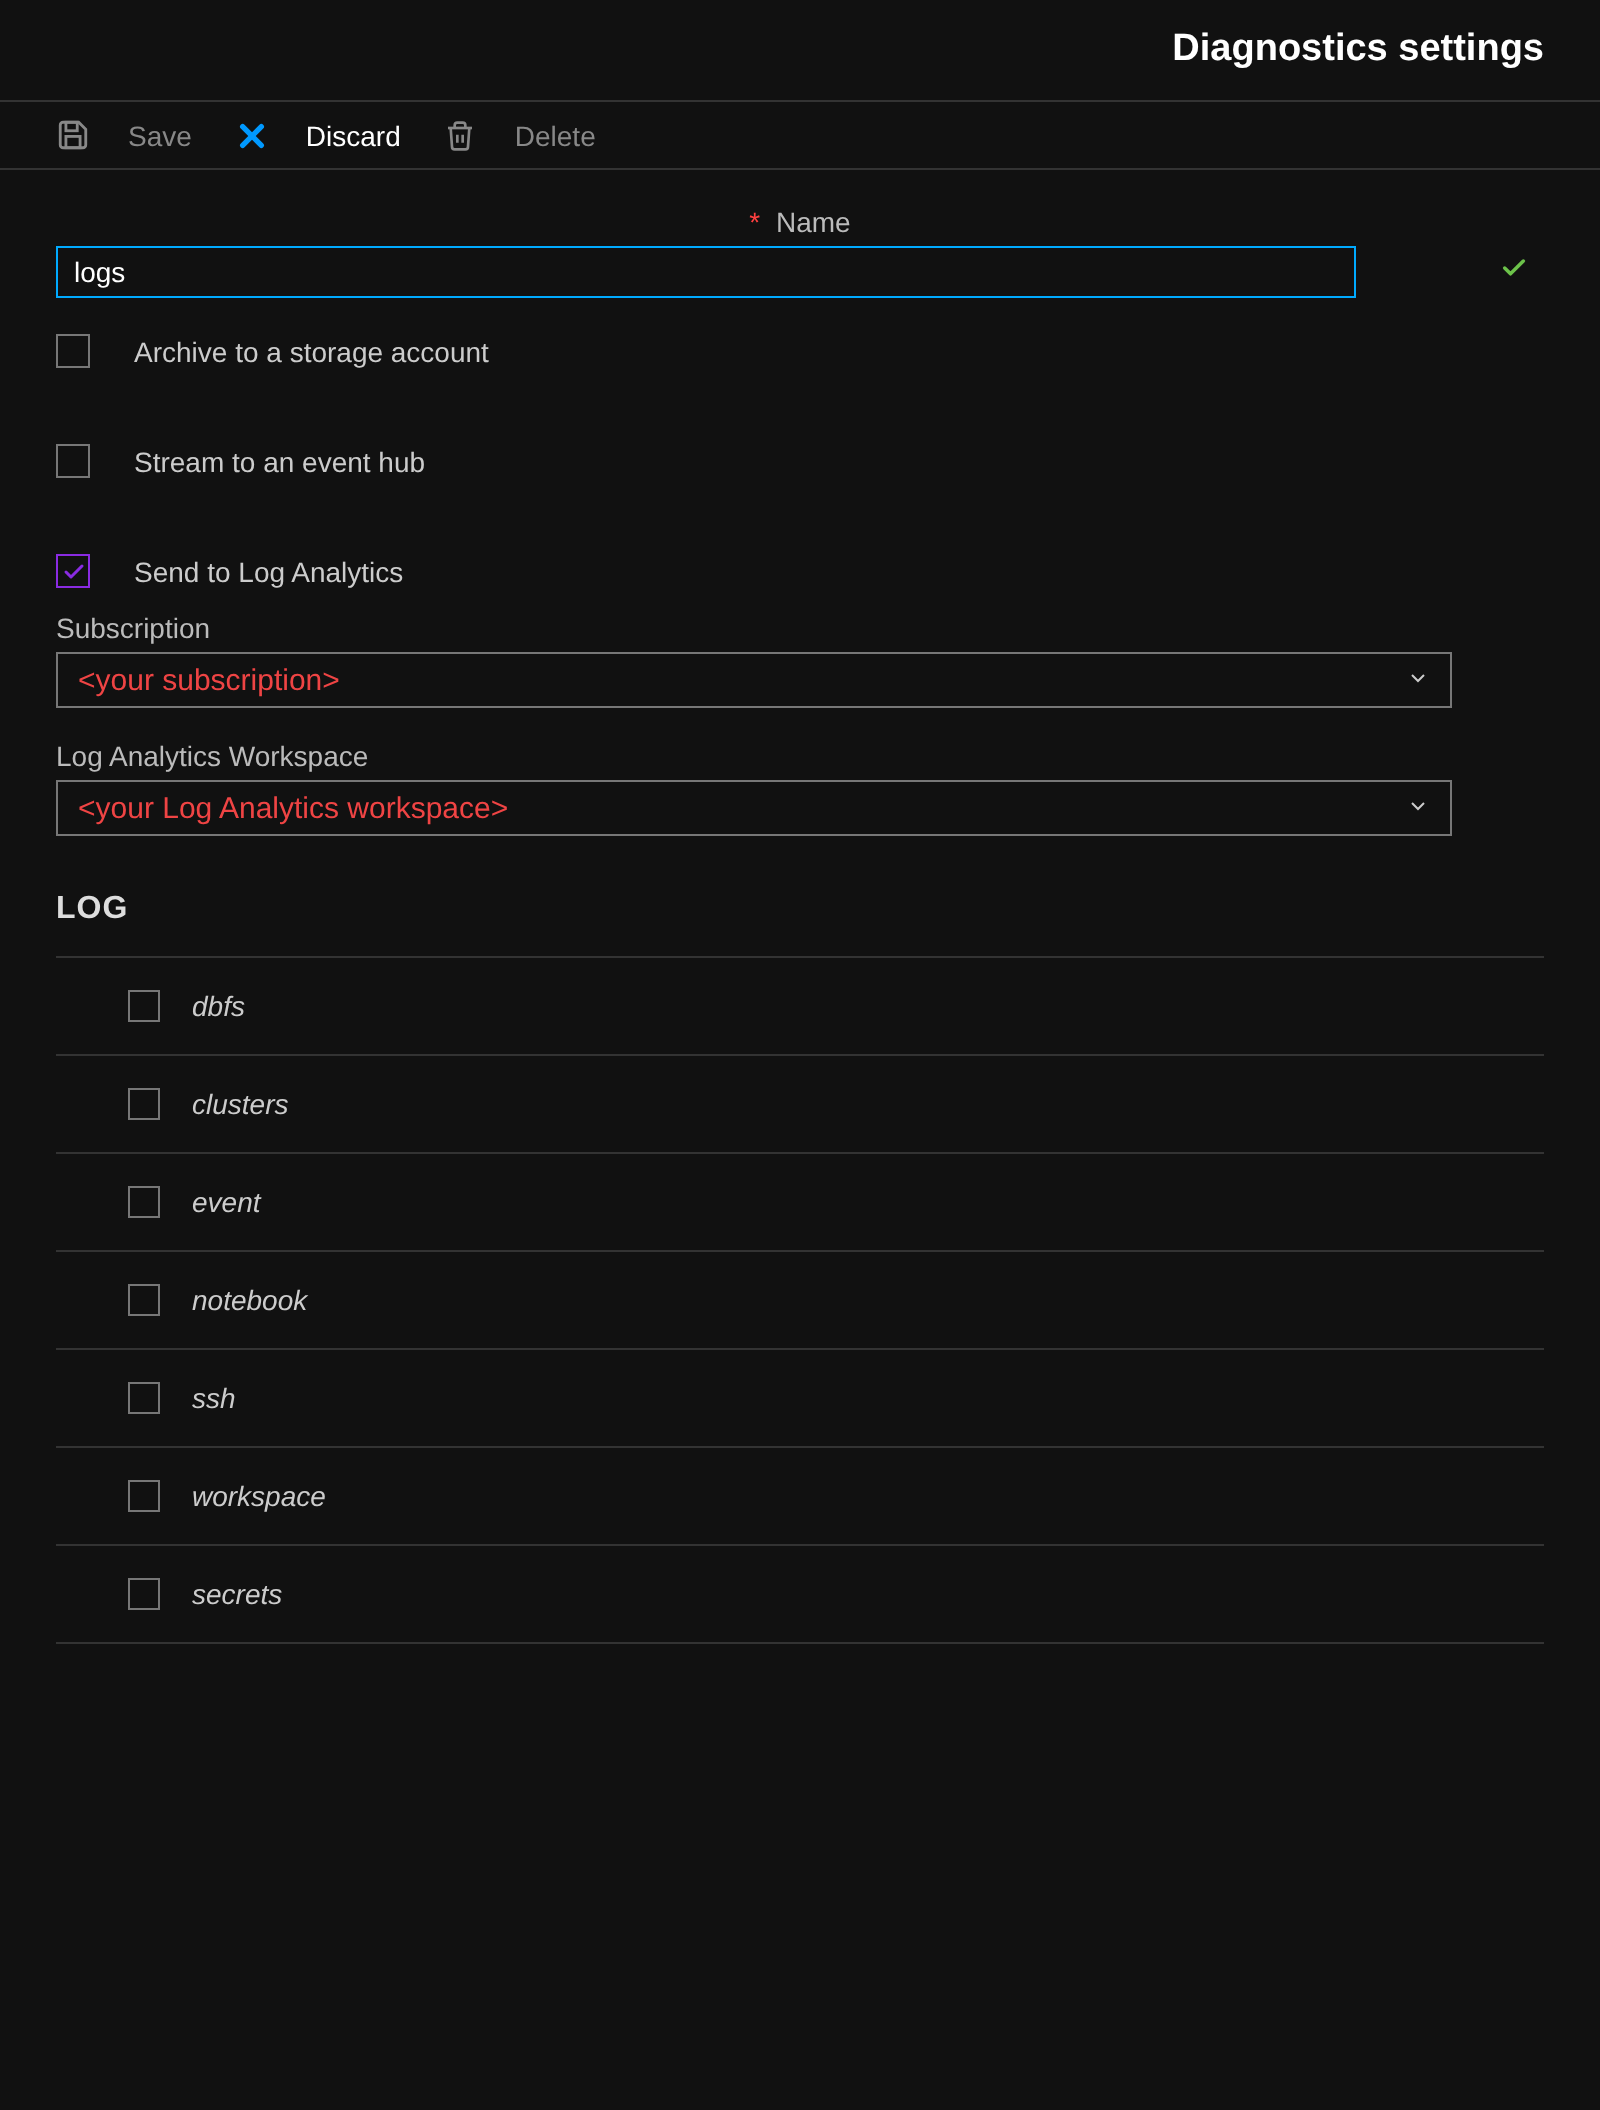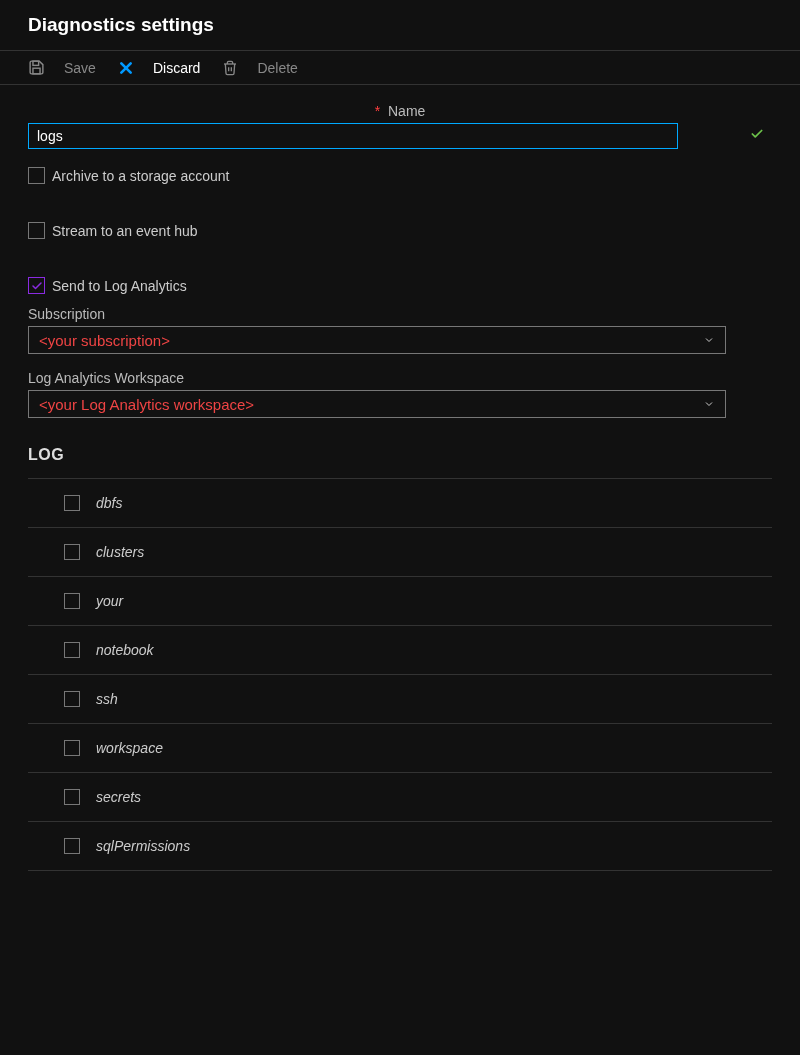--- a/index.html
+++ b/index.html
@@ -8,20 +8,21 @@
       color: #cccccc;
       font-family: "Segoe UI", Arial, sans-serif;
       font-size: 14px;
       width: 800px;
       height: 1055px;
       overflow: hidden;
     }
     .header {
       border-bottom: 1px solid #333;
       padding: 14px 28px 14px 28px;
+      text-align: right;
     }
     .header h1 {
       color: #ffffff;
       font-size: 19px;
       font-weight: 600;
     }
     .toolbar {
       display: flex;
       align-items: center;
       gap: 22px;
@@ -68,21 +69,21 @@
     .valid-check {
       position: absolute;
       right: 8px;
       top: 4px;
       color: #6cc24a;
       font-size: 15px;
     }
     .checkbox-row {
       display: flex;
       align-items: center;
-      gap: 7px;
+      gap: 22px;
       margin-bottom: 38px;
       color: #ccc;
       font-size: 14px;
       text-align: right;
     }
     .checkbox-row.last-dest { margin-bottom: 12px; }
     .checkbox {
       width: 17px;
       height: 17px;
       border: 1px solid #777;
@@ -252,37 +253,33 @@
     <div class="log-row">
       <span class="checkbox"></span>
       <span>dbfs</span>
     </div>
     <div class="log-row">
       <span class="checkbox"></span>
       <span>clusters</span>
     </div>
     <div class="log-row">
       <span class="checkbox"></span>
-      <span>your</span>
+      <span>event</span>
     </div>
     <div class="log-row">
       <span class="checkbox"></span>
       <span>notebook</span>
     </div>
     <div class="log-row">
       <span class="checkbox"></span>
       <span>ssh</span>
     </div>
     <div class="log-row">
       <span class="checkbox"></span>
       <span>workspace</span>
     </div>
     <div class="log-row">
       <span class="checkbox"></span>
       <span>secrets</span>
     </div>
-    <div class="log-row">
-      <span class="checkbox"></span>
-      <span>sqlPermissions</span>
-    </div>
   </div>
 
 </div>
 
 </body></html>

